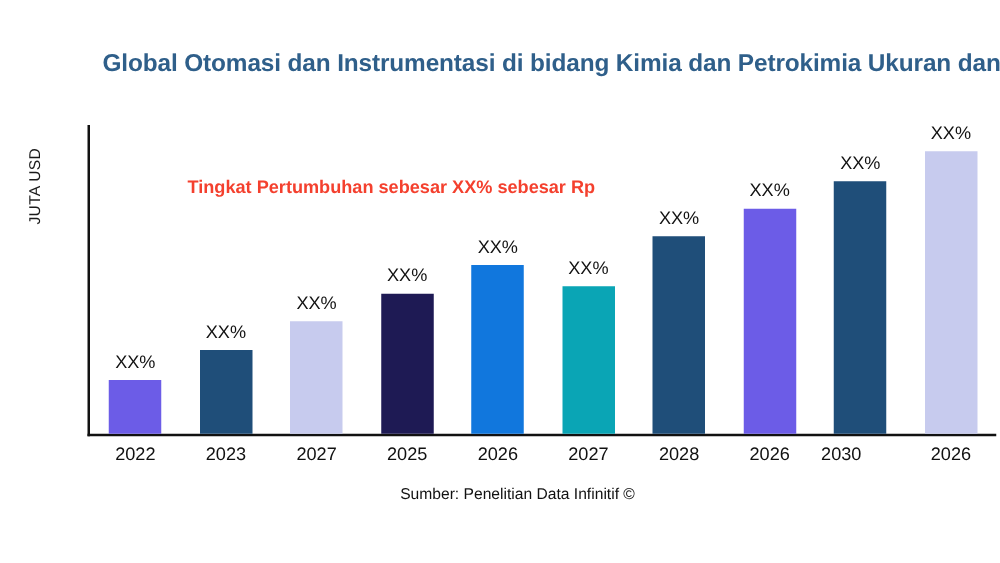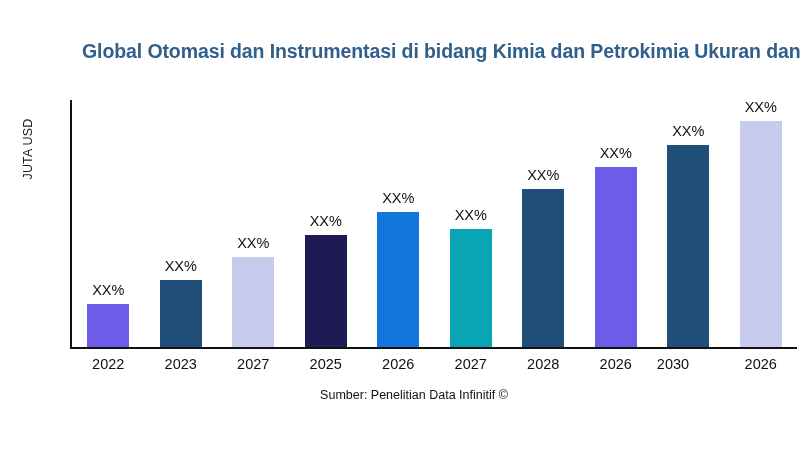--- a/index.html
+++ b/index.html
@@ -181,20 +181,21 @@
       <div class="bar-group" style="left: 580px; width: 72.5px;">
         <div class="bar" style="height: 202px; background: rgb(31, 78, 121);"></div>
         <div class="bar-label" style="bottom: 208px;">XX%</div>
       </div>
       <div class="bar-group" style="left: 652.5px; width: 72.5px;">
         <div class="bar" style="height: 226px; background: rgb(199, 203, 238);"></div>
         <div class="bar-label" style="bottom: 232px;">XX%</div>
       </div>
     </div>
 
+  <div id="growth-annotation">Tingkat Pertumbuhan sebesar XX% sebesar Rp</div>
 
   <div id="x-tick-labels">
       <div class="x-tick" style="left: 108.25px;">2022</div>
       <div class="x-tick" style="left: 180.75px;">2023</div>
       <div class="x-tick" style="left: 253.25px;">2027</div>
       <div class="x-tick" style="left: 325.75px;">2025</div>
       <div class="x-tick" style="left: 398.25px;">2026</div>
       <div class="x-tick" style="left: 470.75px; text-align: center;">2027</div>
       <div class="x-tick" style="left: 543.25px;">2028</div>
       <div class="x-tick" style="left: 615.75px;">2026</div>

